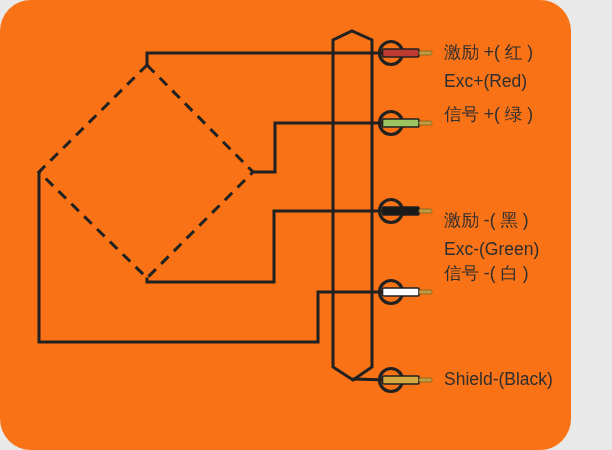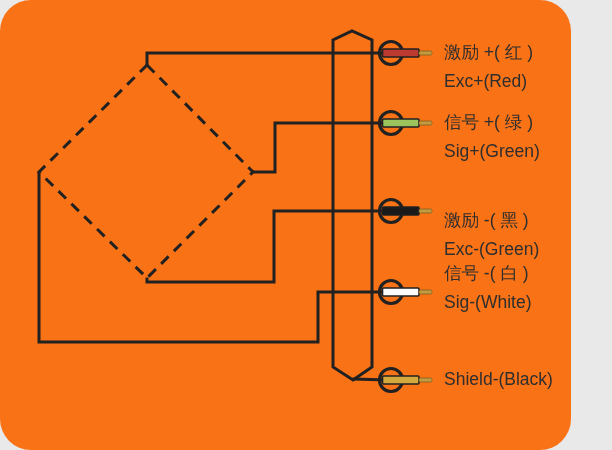--- a/index.html
+++ b/index.html
@@ -84,32 +84,30 @@
       <rect x="382.5" y="376" width="36.5" height="8" rx="1" stroke="#212121" stroke-width="1.6" fill="#d5a93e"></rect>
       <rect x="419" y="378" width="13" height="4" rx="1.5" stroke="#7d6120" stroke-width="0.8" fill="#c19a41"></rect>
     </g>
   </svg>
 
   <div class="terminal-label" style="top:38px">
     <span class="zh">激励 +( 红 )</span>
     <span class="en">Exc+(Red)</span>
   </div>
 
-  <div class="terminal-label" style="top:108px">
+  <div class="terminal-label" style="top:100px">
     <span class="zh">信号 +( 绿 )</span>
-    <span class="en">Sig+(Green)</span>
   </div>
 
   <div class="terminal-label" style="top:206px">
     <span class="zh">激励 -( 黑 )</span>
     <span class="en">Exc-(Green)</span>
   </div>
 
   <div class="terminal-label" style="top:259px">
     <span class="zh">信号 -( 白 )</span>
-    <span class="en">Sig-(White)</span>
   </div>
 
   <div class="terminal-label" style="top:365px">
     <span class="en">Shield-(Black)</span>
   </div>
 
 </div>
 
 </body></html>

